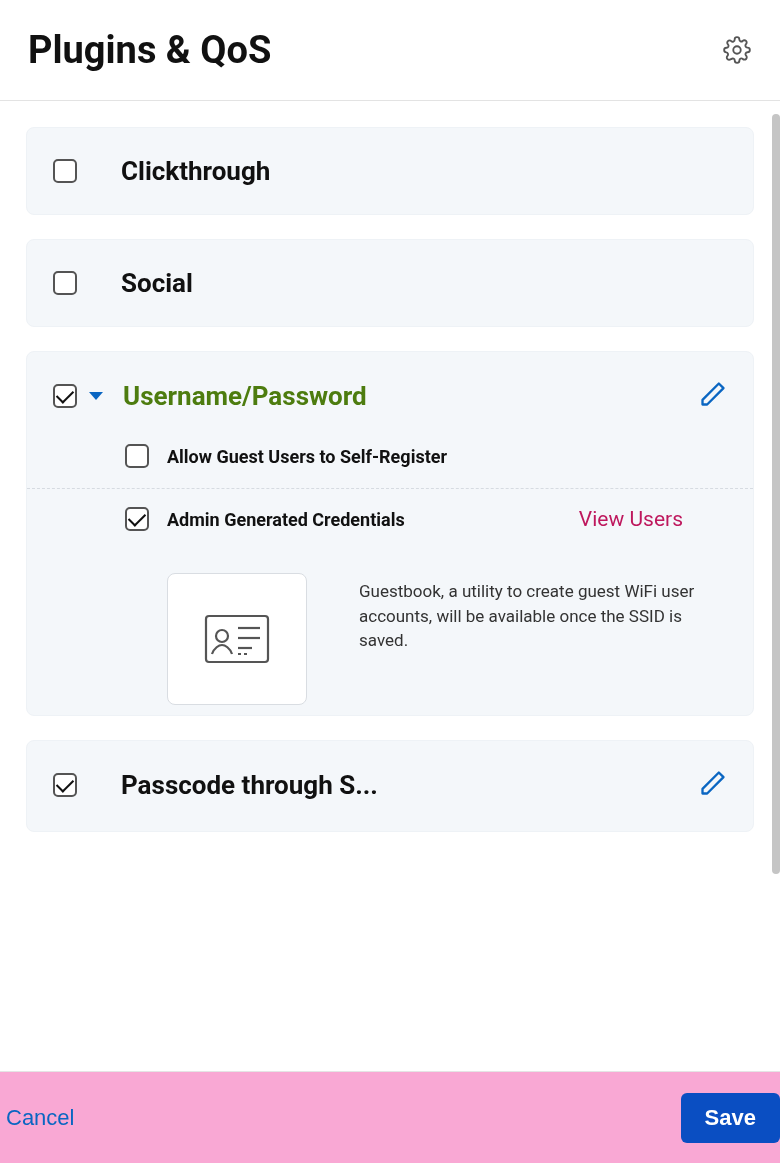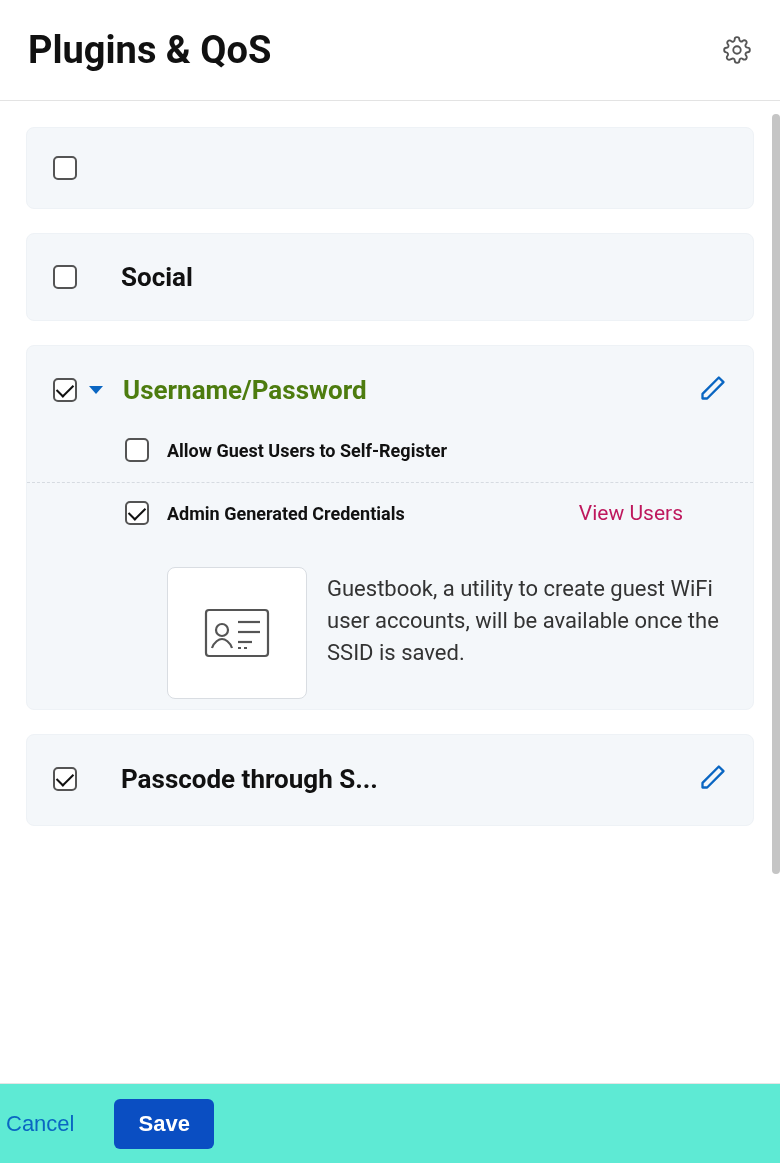--- a/index.html
+++ b/index.html
@@ -126,37 +126,38 @@
   }
   .info-card {
     width: 140px; height: 132px;
     background:#fff;
     border:1px solid #d9dde2;
     border-radius:8px;
     display:flex; align-items:center; justify-content:center;
     flex-shrink:0;
   }
   .info-text {
-    font-size: 22px;
+    font-size: 17px;
     color:#333;
     line-height:1.45;
     padding-top: 6px;
+    margin-left: 32px;
   }
 
   .settings-link-row {
     padding: 40px 26px 30px 140px;
   }
 
   .footer {
     position:absolute; left:0; right:0; bottom:0;
-    height:80px;
+    height:92px;
     border-top:1px solid #e5e5e5;
-    display:flex; align-items:center; justify-content:flex-start;
+    display:flex; align-items:center; justify-content:space-between;
     gap: 34px;
-    background:#5eead4;
+    background:#f9a8d4;
   }
   .btn-cancel {
     background:none; border:none; color:#0a66c2; font-size:22px; cursor:pointer;
   }
   .btn-save {
     background:#0a4ec2; color:#fff; border:none;
     font-size:22px; font-weight:600;
     padding: 12px 24px; border-radius:6px; cursor:pointer;
   }
 
@@ -181,20 +182,21 @@
       <path d="M19.4 15a1.65 1.65 0 0 0 .33 1.82l.06.06a2 2 0 1 1-2.83 2.83l-.06-.06a1.65 1.65 0 0 0-1.82-.33 1.65 1.65 0 0 0-1 1.51V21a2 2 0 0 1-4 0v-.09a1.65 1.65 0 0 0-1-1.51 1.65 1.65 0 0 0-1.82.33l-.6.06a2 2 0 1 1-2.83-2.83l.06-.06a1.65 1.65 0 0 0 .33-1.82 1.65 1.65 0 0 0-1.51-1H3a2 2 0 0 1 0-4h.09a1.65 1.65 0 0 0 1.51-1 1.65 1.65 0 0 0-.33-1.82l-.06-.06a2 2 0 1 1 2.83-2.83l.06.06a1.65 1.65 0 0 0 1.82.33h0A1.65 1.65 0 0 0 10 3.09V3a2 2 0 0 1 4 0v.09a1.65 1.65 0 0 0 1 1.51 1.65 1.65 0 0 0 1.82-.33l.06-.06a2 2 0 1 1 2.83 2.83l-.06.06a1.65 1.65 0 0 0-.33 1.82v0a1.65 1.65 0 0 0 1.51 1H21a2 2 0 0 1 0 4h-.09a1.65 1.65 0 0 0-1.51 1z"></path>
     </svg>
   </div>
 </div>
 
 <div class="content">
 
   <div class="card">
     <div class="card-row">
       <div class="checkbox"></div>
+      <div class="card-title">Clickthrough</div>
     </div>
   </div>
 
   <div class="card">
     <div class="card-row">
       <div class="checkbox"></div>
       <div class="card-title">Social</div>
     </div>
   </div>
 

